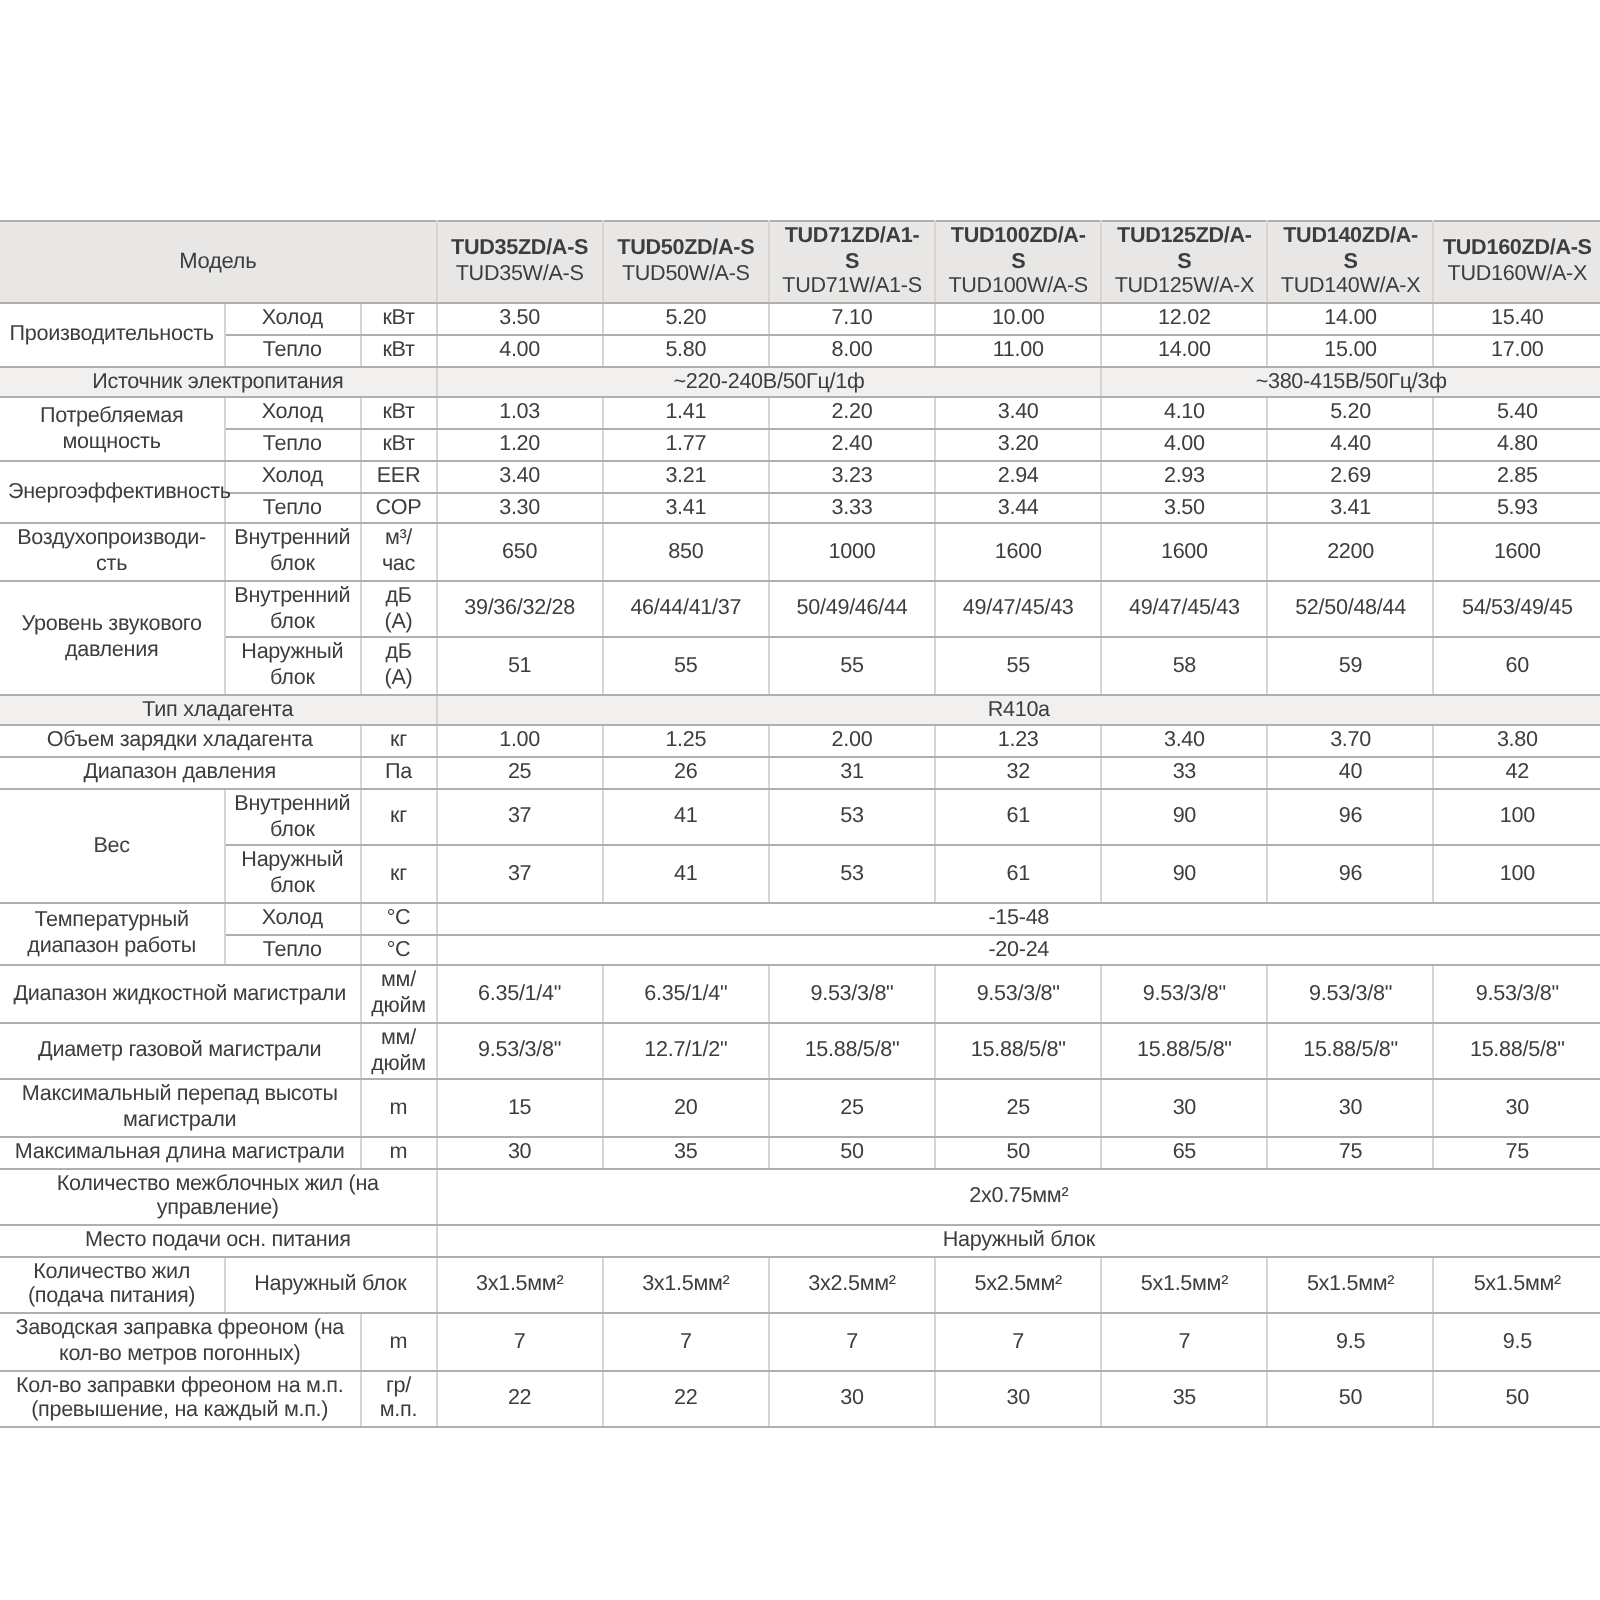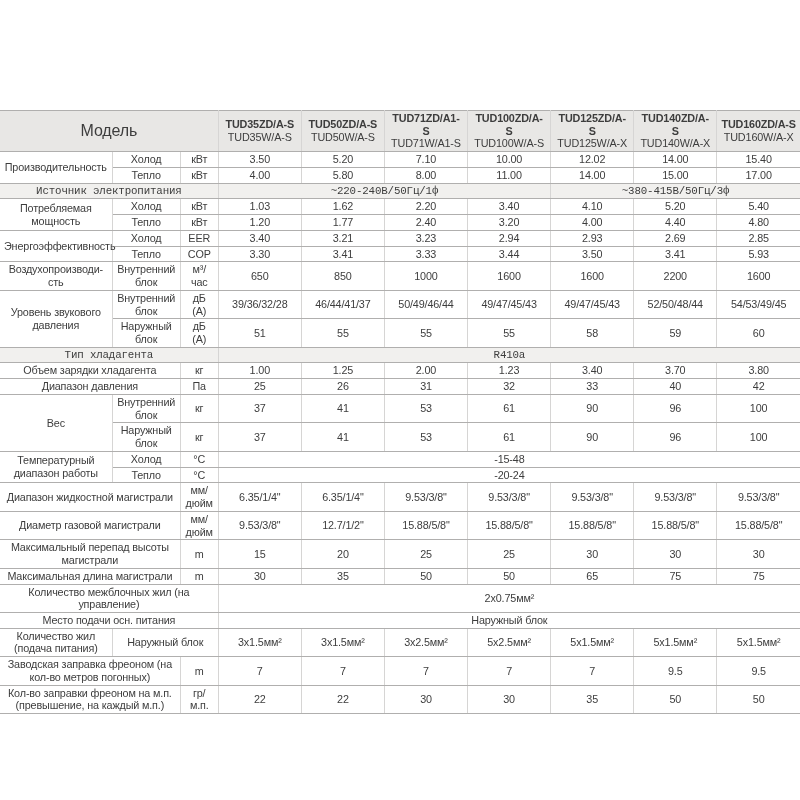--- a/index.html
+++ b/index.html
@@ -20,24 +20,24 @@
     padding:1px 4px;
     font-size:10.8px; line-height:1.18;
     text-align:center; vertical-align:middle;
     white-space:pre-line;
     letter-spacing:-0.15px;
   }
   td.label { text-align:left; padding-left:5px; }
   td.sub   { text-align:left; padding-left:4px; }
   td.unit  { padding-left:1px; padding-right:1px; font-size:10.2px; white-space:pre; }
   tr.hdr td { background:#e8e7e5; }
-  tr.hdr td.model-label { font-size:16px;margin-top:20px; }
+  tr.hdr td.model-label { font-size:11px;margin-top:20px; }
   td.model { font-size:11px; line-height:1.3; padding-top:3px; padding-bottom:3px; }
   .model-l1 { font-weight:700; }
-  tr.band td { background:#f1f0ee;font-family:Liberation Mono, monospace; }
+  tr.band td { background:#f1f0ee; }
 </style>
 </head>
 <body>
 
 <div class="table-wrap">
   <table class="spec">
     <colgroup>
       <col style="width:112px">
         <col style="width:68px">
         <col style="width:38px">
@@ -86,21 +86,21 @@
         <tr class="band">
           <td colspan="3" class="label">Источник электропитания</td>
           <td colspan="4" class="val">~220-240В/50Гц/1ф</td>
           <td colspan="3" class="val">~380-415В/50Гц/3ф</td>
         </tr>
         <tr>
           <td rowspan="2" class="label">Потребляемая мощность</td>
           <td class="sub">Холод</td>
           <td class="unit">кВт</td>
           <td class="val">1.03</td>
-          <td class="val">1.62</td>
+          <td class="val">1.41</td>
           <td class="val">2.20</td>
           <td class="val">3.40</td>
           <td class="val">4.10</td>
           <td class="val">5.20</td>
           <td class="val">5.40</td>
         </tr>
         <tr>
           <td class="sub">Тепло</td>
           <td class="unit">кВт</td>
           <td class="val">1.20</td>

